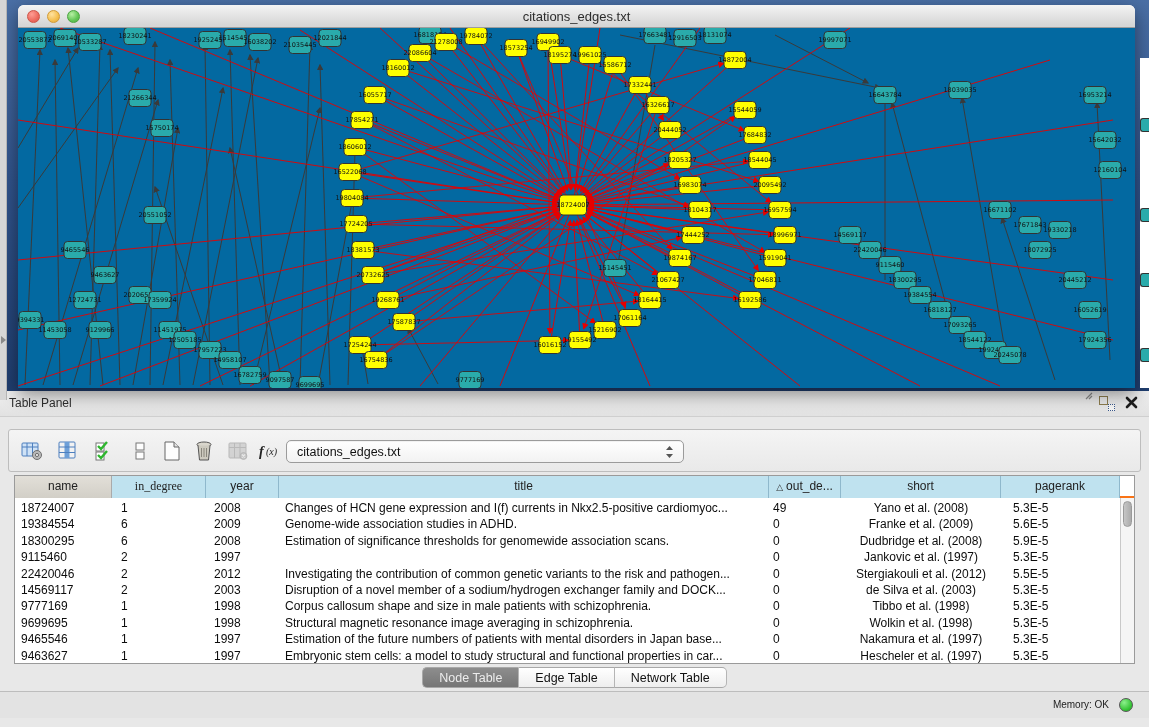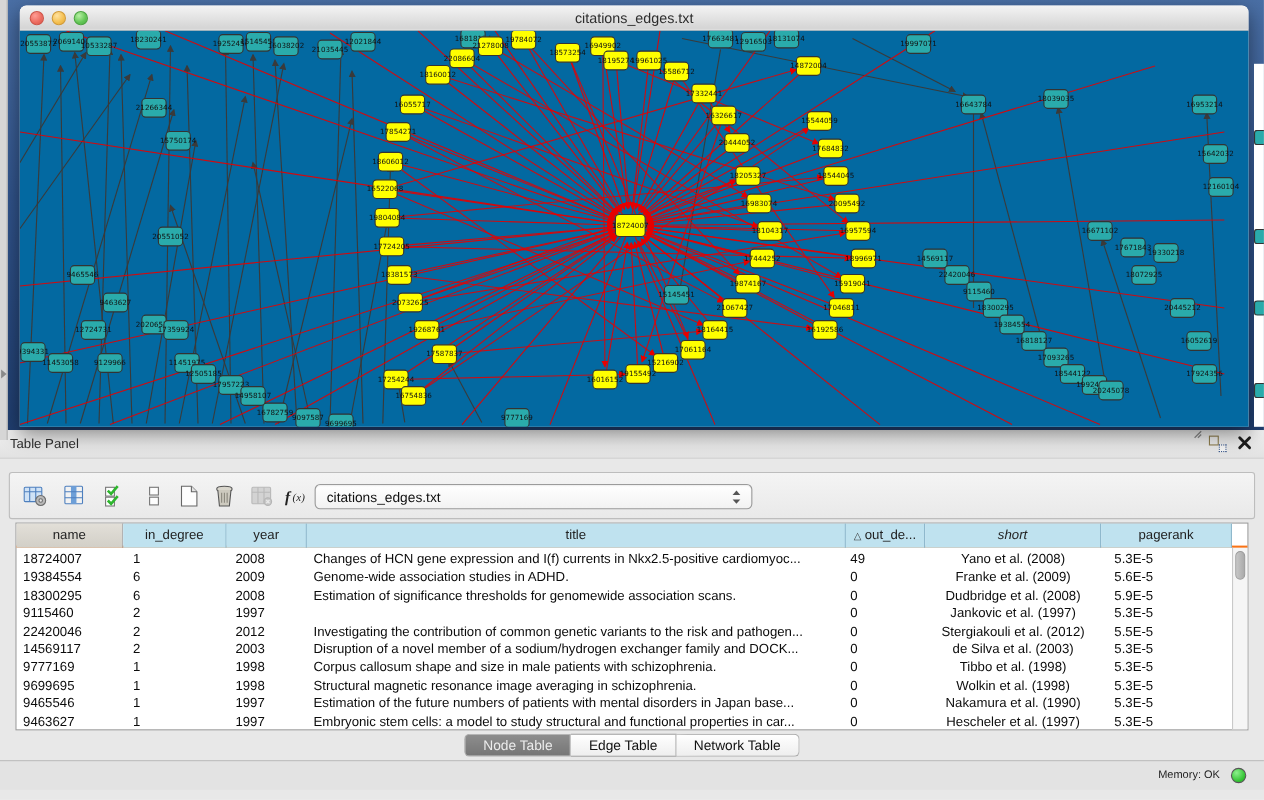--- a/index.html
+++ b/index.html
@@ -720,25 +720,25 @@
             <path d="M1,5 L4.5,1 L8,5 z" fill="#555"></path>
             <path d="M1,9 L4.5,13 L8,9 z" fill="#555"></path>
           </svg>
       </span>
     </div>
   </div>
 
   <div class="table-wrap">
     <div class="thead" id="thead">
         <div class="th gray" style="width: 97px;"><span>name</span></div>
-        <div class="th" style="width: 94px;"><span>in_degree</span></div>
+        <div class="th" style="width: 94px; font-family: Liberation Serif, serif;"><span>in_degree</span></div>
         <div class="th" style="width: 73px;"><span>year</span></div>
         <div class="th" style="width: 490px;"><span>title</span></div>
         <div class="th" style="width: 72px;"><span class="sort-glyph">△</span><span>out_de...</span></div>
-        <div class="th" style="width: 160px; font-style: italic;"><span>short</span></div>
+        <div class="th" style="width: 160px;"><span>short</span></div>
         <div class="th" style="width: 119px;"><span>pagerank</span></div>
       </div>
     <div class="tbody" id="tbody">
         <div class="tr">
           <div class="td" style="width: 97px; padding-left: 6px;">18724007</div>
           <div class="td" style="width: 94px; padding-left: 9px;">1</div>
           <div class="td" style="width: 73px; padding-left: 8px;">2008</div>
           <div class="td" style="width: 490px; padding-left: 6px;">Changes of HCN gene expression and I(f) currents in Nkx2.5-positive cardiomyoc...</div>
           <div class="td" style="width: 72px; padding-left: 4px;">49</div>
           <div class="td" style="width: 160px; padding-left: 0px; text-align: center;">Yano et al. (2008)</div>
@@ -806,21 +806,21 @@
           <div class="td" style="width: 72px; padding-left: 4px;">0</div>
           <div class="td" style="width: 160px; padding-left: 0px; text-align: center;">Wolkin et al. (1998)</div>
           <div class="td" style="width: 119px; padding-left: 12px;">5.3E-5</div>
         </div>
         <div class="tr">
           <div class="td" style="width: 97px; padding-left: 6px;">9465546</div>
           <div class="td" style="width: 94px; padding-left: 9px;">1</div>
           <div class="td" style="width: 73px; padding-left: 8px;">1997</div>
           <div class="td" style="width: 490px; padding-left: 6px;">Estimation of the future numbers of patients with mental disorders in Japan base...</div>
           <div class="td" style="width: 72px; padding-left: 4px;">0</div>
-          <div class="td" style="width: 160px; padding-left: 0px; text-align: center;">Nakamura et al. (1990)</div>
+          <div class="td" style="width: 160px; padding-left: 0px; text-align: center;">Nakamura et al. (1997)</div>
           <div class="td" style="width: 119px; padding-left: 12px;">5.3E-5</div>
         </div>
         <div class="tr">
           <div class="td" style="width: 97px; padding-left: 6px;">9463627</div>
           <div class="td" style="width: 94px; padding-left: 9px;">1</div>
           <div class="td" style="width: 73px; padding-left: 8px;">1997</div>
           <div class="td" style="width: 490px; padding-left: 6px;">Embryonic stem cells: a model to study structural and functional properties in car...</div>
           <div class="td" style="width: 72px; padding-left: 4px;">0</div>
           <div class="td" style="width: 160px; padding-left: 0px; text-align: center;">Hescheler et al. (1997)</div>
           <div class="td" style="width: 119px; padding-left: 12px;">5.3E-5</div>

